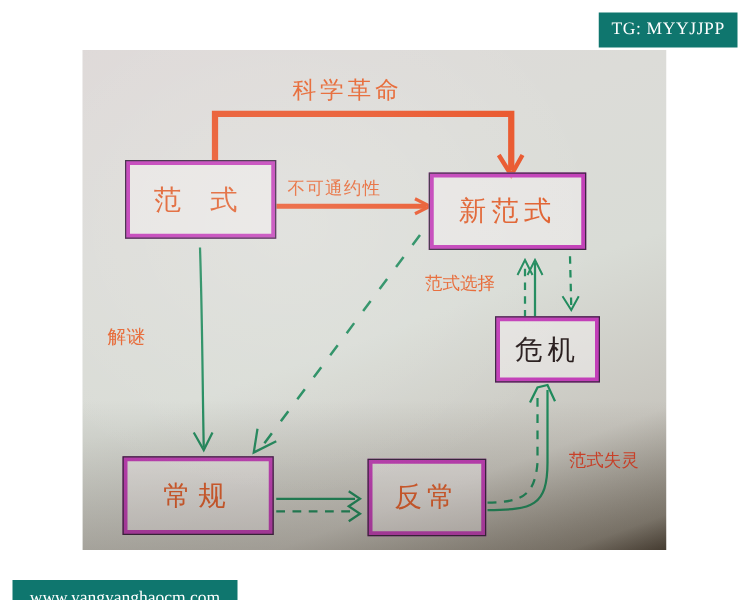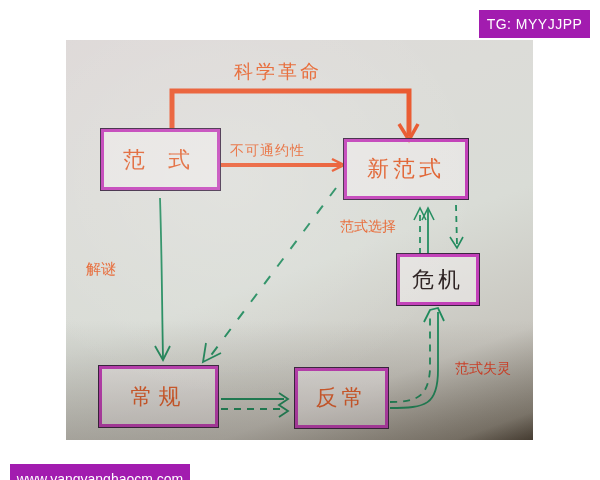--- a/index.html
+++ b/index.html
@@ -31,22 +31,22 @@
       color: #e0602e;
       letter-spacing: 8px;
       font-size: 22px;
     }
     .box.dark { color: #2a1f1f; }
     .lbl {
       position: absolute; color: #e6632e; font-family: "DejaVu Serif", serif;
       white-space: nowrap;
     }
     .wm {
-      position: absolute; background: #a21caf; color: #ffffff;
-      font-family: Liberation Sans, sans-serif; font-size: 14px;
+      position: absolute; background: #0f766e; color: #ffffff;
+      font-family: Liberation Serif, serif; font-size: 14px;
       display: flex; align-items: center; justify-content: center;
     }
     .wm-tg { left: 479px; top: 10px; width: 111px; height: 28px; letter-spacing: 0.5px; }
     .wm-url { left: 10px; top: 444px; width: 180px; height: 30px; font-size: 14px; margin-top: 20px; }
   </style>
 </head>
 <body>
 
 <div class="photo">
   <svg class="diagram" viewBox="0 0 467 400">

